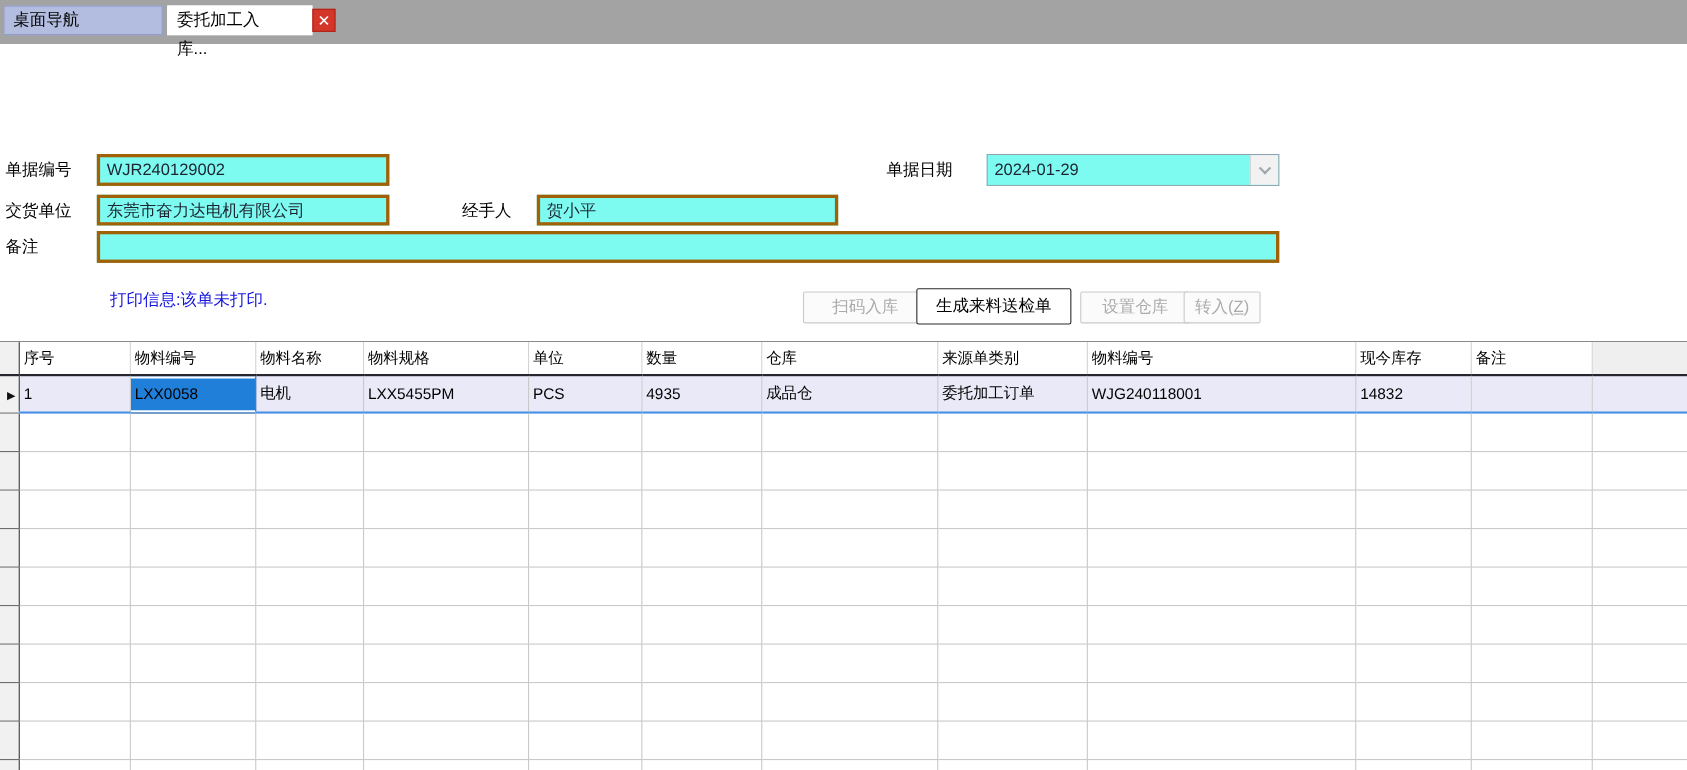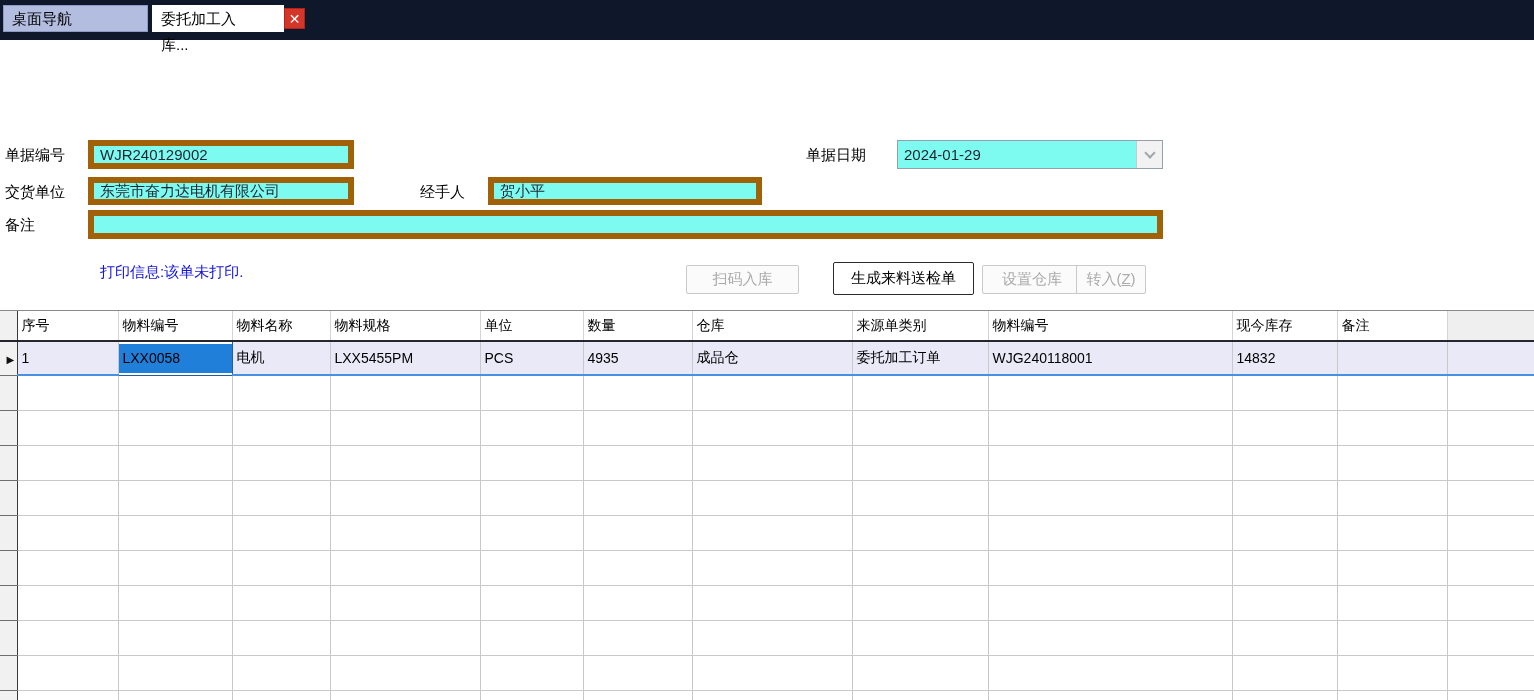--- a/index.html
+++ b/index.html
@@ -1,32 +1,32 @@
 <!DOCTYPE html>
 <html><head>
 <meta charset="utf-8">
 <style>
   * { margin:0; padding:0; box-sizing:border-box; }
   html,body { width:1534px; height:700px; overflow:hidden; background:#fff;
     font-family:"Liberation Sans","DejaVu Sans",sans-serif; }
   #stage { position:relative; width:1534px; height:700px; background:#fff; }
 
   
-  .topbar { position:absolute; left:0; top:0; width:1534px; height:40px; background:#0f172a; }
+  .topbar { position:absolute; left:0; top:0; width:1534px; height:40px; background:#a3a3a3; }
   .tab { position:absolute; top:5px; height:27px; line-height:26px; font-size:15px; color:#000;
     padding:0 8px; cursor:default; }
   .tab-inactive { left:3px; width:145px; background:#B3BDDF; border:1px solid #8F9AC4; }
   .tab-active { left:152px; width:132px; background:#FFFFFF; border:1px solid #FFFFFF; padding-right:24px; }
   .tab-close { position:absolute; right:-22px; top:2px; width:21px; height:21px; background:#D5362A;
     color:#fff; font-size:14px; font-weight:bold; text-align:center; line-height:21px;
     border:1px solid #b02318; cursor:pointer; }
 
   
   .lbl { position:absolute; font-size:15px; color:#000; height:29px; line-height:29px; white-space:nowrap; }
-  .field { position:absolute; background:#7DFBF1; border:6px solid #a16207; font-size:15px;
+  .field { position:absolute; background:#7DFBF1; border:3px solid #a16207; font-size:15px;
     color:#1d2430; padding:0 6px; font-family:"Liberation Sans","DejaVu Sans",sans-serif; }
   .combo { position:absolute; border:1px solid #93A0AE; background:#7DFBF1; display:flex; }
   .combo-input { flex:1; border:none; background:#7DFBF1; font-size:15px; color:#1d2430; padding:11px 6px;
     font-family:"Liberation Sans","DejaVu Sans",sans-serif; min-width:0; }
   .combo-btn { width:26px; background:#F2F2F2; border-left:1px solid #C9C9C9; display:flex;
     align-items:center; justify-content:center; cursor:pointer; }
   .chev { width:8px; height:8px; border-right:2px solid #9FA6AD; border-bottom:2px solid #9FA6AD;
     transform:rotate(45deg); margin-top:-4px; }
 
   .printinfo { position:absolute; left:100px; top:263px; font-size:15px; color:#1414DD; }
@@ -84,21 +84,21 @@
   <input class="field" style="left: 88px; top: 177px; width: 266px; height: 28px;" value="东莞市奋力达电机有限公司">
 
   <div class="lbl" style="left:420px; top:177px;">经手人</div>
   <input class="field" style="left: 488px; top: 177px; width: 274px; height: 28px;" value="贺小平">
 
   <div class="lbl" style="left:5px; top:210px;">备注</div>
   <input class="field" style="left: 88px; top: 210px; width: 1075px; height: 29px;" value="">
 
   <div class="printinfo">打印信息:该单未打印.</div>
 
-  <button class="btn" style="left:686px; top:265px; width:113px; height:29px;">扫码入库</button>
+  <button class="btn" style="left:730px; top:265px; width:113px; height:29px;">扫码入库</button>
   <button class="btn primary" style="left:833px; top:262px; width:141px; height:33px;">生成来料送检单</button>
   <button class="btn" style="left:982px; top:265px; width:100px; height:29px;">设置仓库</button>
   <button class="btn" style="left:1076px; top:265px; width:70px; height:29px;"><span>转入(</span><span class="mn">Z</span><span>)</span></button>
 
   <div id="grid">
       <table>
         <colgroup>
           <col style="width:17px">
           <col style="width:101px">
           <col style="width:114px">

